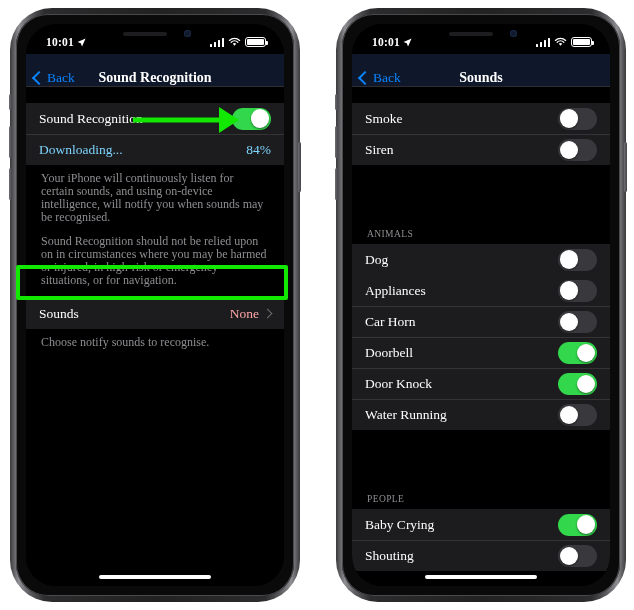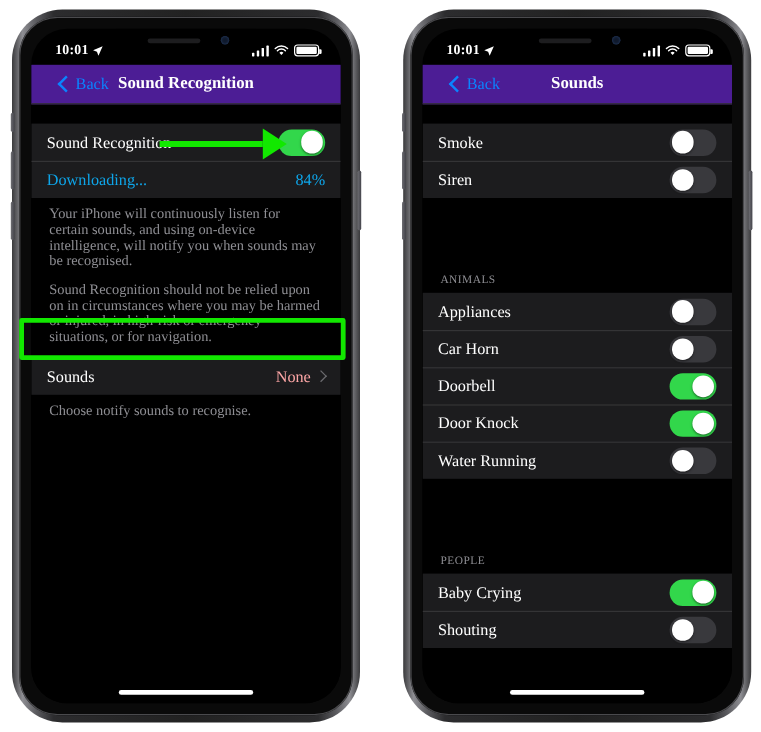--- a/index.html
+++ b/index.html
@@ -54,42 +54,42 @@
   .bars i:nth-child(3){height:7px;}
   .bars i:nth-child(4){height:9px;}
   .batt{width:21px;height:10px;border:1.2px solid #fff;border-radius:3px;
         position:relative;box-sizing:border-box;padding:1.2px;}
   .batt::after{content:"";position:absolute;right:-3px;top:3px;width:1.6px;height:4px;
                background:#fff;border-radius:0 1px 1px 0;}
   .batt span{display:block;height:100%;background:#fff;border-radius:1px;}
 
   
   .navbar{position:absolute;top:30px;left:0;right:0;height:32px;
-          background:#4c1d95;display:flex;align-items:center;
-          border-bottom:.5px solid #2e2e30;z-index:4;padding-left:16px;}
+          background:#0f172a;display:flex;align-items:flex-end;
+          border-bottom:.5px solid #2e2e30;z-index:4;}
   .back{display:flex;align-items:center;gap:2px;color:#0a84ff;font-size:13.5px;
         padding-left:8px;cursor:pointer;}
   .chev-left{width:8px;height:8px;border-left:2.2px solid #0a84ff;
              border-bottom:2.2px solid #0a84ff;transform:rotate(45deg);
              display:inline-block;margin-right:1px;}
   .navtitle{position:absolute;left:0;right:0;text-align:center;
             color:#fff;font-size:14px;font-weight:bold;pointer-events:none;}
 
   
   .content{position:absolute;top:62px;left:0;right:0;bottom:0;
            background:#000;overflow:hidden;}
 
   .group{background:#1c1c1e;}
   .row{display:flex;align-items:center;justify-content:space-between;
        height:31px;padding:0 13px;box-sizing:border-box;color:#fff;font-size:13.5px;}
   .row + .row{border-top:.5px solid #343436;}
   .row .value{color:#fca5a5;font-size:13.5px;display:flex;align-items:center;gap:5px;}
   .chev-right{width:6px;height:6px;border-top:1.6px solid #6c6c70;
               border-right:1.6px solid #6c6c70;transform:rotate(45deg);display:inline-block;}
-  .row.muted span{color:#0ea5e9;}
+  .row.muted span{color:#7dd3fc;}
 
   
   .toggle{width:39px;height:22px;border-radius:11px;background:#39393d;
           position:relative;flex:none;transition:none;}
   .toggle .knob{position:absolute;top:1.6px;left:1.6px;width:18.8px;height:18.8px;
                 border-radius:50%;background:#fff;box-shadow:0 1px 2px rgba(0,0,0,.5);}
   .toggle.on{background:#32d74b;}
   .toggle.on .knob{left:auto;right:1.6px;}
 
   .footnote{color:#8e8e93;font-size:12px;line-height:13px;
@@ -261,20 +261,26 @@
               </div>
               <div class="row">
                 <span>Siren</span>
                 <div class="toggle">
                   <span class="knob"></span>
                 </div>
               </div>
             </div>
             <div class="sechead">ANIMALS</div>
             <div class="group">
+              <div class="row">
+                <span>Dog</span>
+                <div class="toggle">
+                  <span class="knob"></span>
+                </div>
+              </div>
             </div>
             <div class="group">
               <div class="row">
                 <span>Appliances</span>
                 <div class="toggle">
                   <span class="knob"></span>
                 </div>
               </div>
               <div class="row">
                 <span>Car Horn</span>

